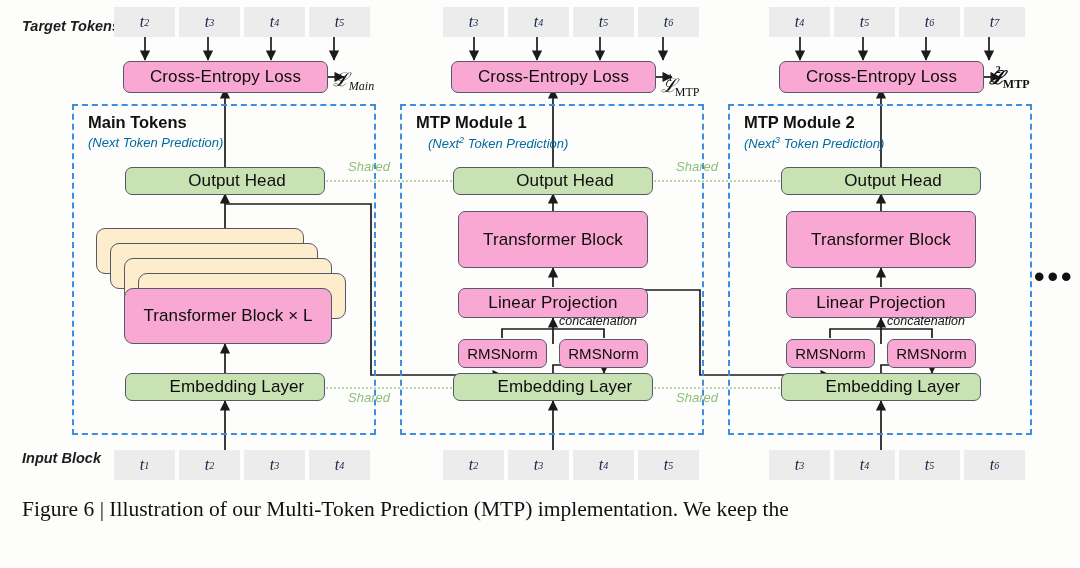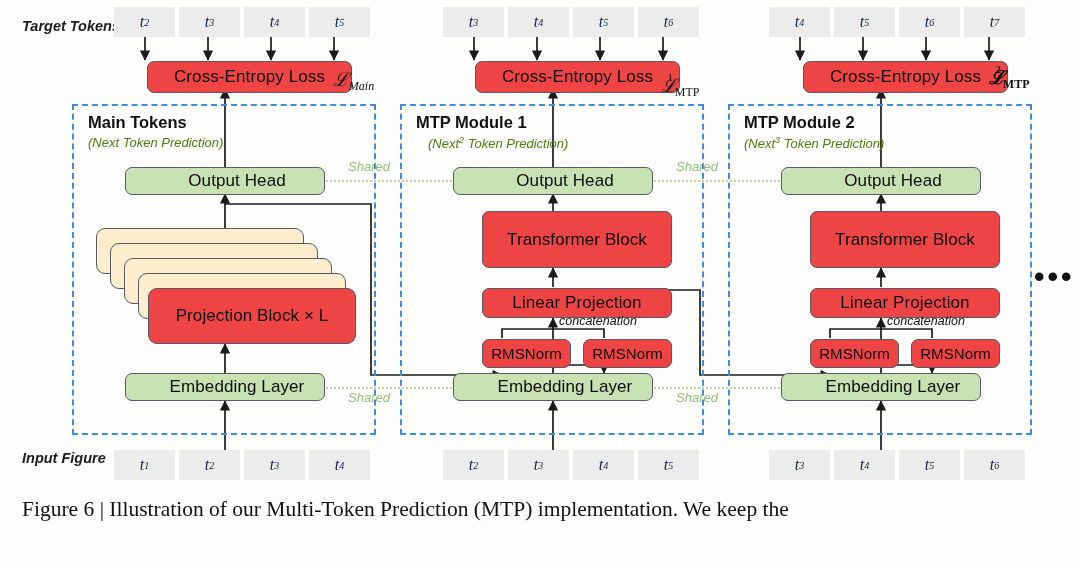--- a/index.html
+++ b/index.html
@@ -28,35 +28,35 @@
   }
 
   
   .box{
     position:absolute;box-sizing:border-box;
     border:1.6px solid #555a66;border-radius:7px;
     display:flex;align-items:center;justify-content:center;
     font-size:17px;color:#0d0d0d;text-align:center;
     letter-spacing:.1px;
   }
-  .yellow{background:#ef4444;margin-left:24px;}
+  .yellow{background:#f9a8d4;}
   .green{background:#c8e2b3;padding-left:24px;}
   .small{font-size:15px;}
 
   
   .stack-item{position:absolute;box-sizing:border-box;
     background:#fdedcd;border:1.6px solid #555a66;border-radius:9px;}
 
   
   .frame{
     position:absolute;box-sizing:border-box;
     border:2.4px dashed #3f8ede;background:transparent;
   }
   .frame-title{position:absolute;font-size:16.5px;font-weight:bold;color:#111;white-space:nowrap;}
-  .frame-sub{position:absolute;font-size:13px;font-style:italic;color:#4d7c0f;white-space:nowrap;}
+  .frame-sub{position:absolute;font-size:13px;font-style:italic;color:#0369a1;white-space:nowrap;}
   .frame-sub sup{font-size:9px;}
 
   
   .shared{
     position:absolute;font-size:13px;font-style:italic;color:#8fbf78;white-space:nowrap;
   }
   .concat{position:absolute;font-size:12.5px;font-style:italic;color:#111;white-space:nowrap;}
   .loss{
     position:absolute;font-family:"Liberation Serif", serif;font-size:17px;white-space:nowrap;color:#101010;
   }
@@ -230,21 +230,21 @@
   <div class="shared" style="left:348px;top:390px;">Shared</div>
   <div class="shared" style="left:676px;top:390px;">Shared</div>
 
   <div class="box green" style="left:125px;top:167px;width:200px;height:28px;">Output Head</div>
 
   <div class="stack-item" style="left:96px;top:228px;width:208px;height:46px;"></div>
   <div class="stack-item" style="left:110px;top:243px;width:208px;height:46px;"></div>
   <div class="stack-item" style="left:124px;top:258px;width:208px;height:46px;"></div>
   <div class="stack-item" style="left:138px;top:273px;width:208px;height:46px;"></div>
   <div class="box yellow" style="left:124px;top:288px;width:208px;height:56px;border-radius:9px;">
-    <span>Projection Block × L</span>
+    <span>Transformer Block × L</span>
   </div>
 
   <div class="box green" style="left:125px;top:373px;width:200px;height:28px;">Embedding Layer</div>
 
   <div class="box green" style="left:453px;top:167px;width:200px;height:28px;">Output Head</div>
   <div class="box yellow" style="left:458px;top:211px;width:190px;height:57px;">Transformer Block</div>
   <div class="box yellow" style="left:458px;top:288px;width:190px;height:30px;">Linear Projection</div>
   <div class="box yellow small" style="left:458px;top:339px;width:89px;height:29px;">RMSNorm</div>
   <div class="box yellow small" style="left:559px;top:339px;width:89px;height:29px;">RMSNorm</div>
   <div class="box green" style="left:453px;top:373px;width:200px;height:28px;">Embedding Layer</div>
@@ -253,21 +253,21 @@
   <div class="box green" style="left:781px;top:167px;width:200px;height:28px;">Output Head</div>
   <div class="box yellow" style="left:786px;top:211px;width:190px;height:57px;">Transformer Block</div>
   <div class="box yellow" style="left:786px;top:288px;width:190px;height:30px;">Linear Projection</div>
   <div class="box yellow small" style="left:786px;top:339px;width:89px;height:29px;">RMSNorm</div>
   <div class="box yellow small" style="left:887px;top:339px;width:89px;height:29px;">RMSNorm</div>
   <div class="box green" style="left:781px;top:373px;width:200px;height:28px;">Embedding Layer</div>
   <div class="concat" style="left:887px;top:314px;">concatenation</div>
 
   <div class="dots" style="left:1034px;top:262px;">•••</div>
 
-  <div class="rowlabel" style="left:22px;top:450px;">Input Figure</div>
+  <div class="rowlabel" style="left:22px;top:450px;">Input Block</div>
 
   <div class="tokrow" style="left:114px;top:450px;">
     <div class="tok">
         <span>t</span>
         <sub>1</sub>
       </div>
     <div class="tok">
         <span>t</span>
         <sub>2</sub>
       </div>

